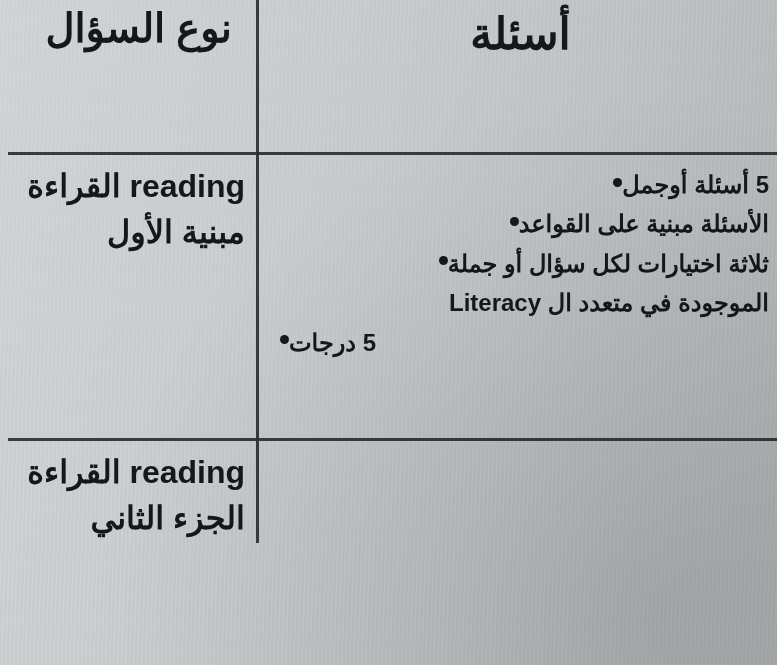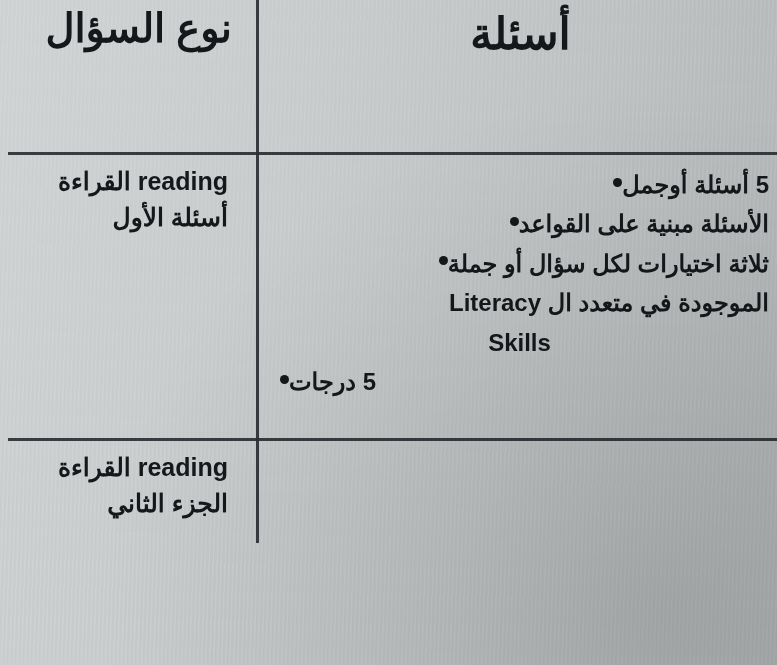--- a/index.html
+++ b/index.html
@@ -83,23 +83,23 @@
     letter-spacing: 0.5px;
   }
   .head-main {
     padding: 8px 0 0 0;
     text-align: center;
     font-size: 44px;
     line-height: 1.2;
     font-weight: 700;
   }
   .type-label {
-    padding: 8px 28px 0 8px;
-    text-align: right;
-    font-size: 25px;
+    padding: 8px 11px 0 8px;
+    text-align: right;
+    font-size: 32px;
     line-height: 1.45;
     font-weight: 700;
     direction: rtl;
   }
   .type-label .ln { display: block; white-space: nowrap; }
 
   .bullets {
     list-style: none;
     margin: 0;
     padding: 10px 16px 0 14px;
@@ -160,40 +160,37 @@
       </div>
     </div>
 
     <div class="cell col-main row-head">
       <div class="head-main">أسئلة</div>
     </div>
 
     <div class="cell col-type row-1">
       <div class="type-label">
         <span class="ln">reading القراءة</span>
-        <span class="ln">أسئلة الأول</span>
+        <span class="ln">مبنية الأول</span>
       </div>
     </div>
 
     <div class="cell col-main row-1">
       <ul class="bullets">
         <li class="b-wrap b1">
           <span class="txt">5 أسئلة أوجمل</span><span class="dot"></span>
         </li>
         <li class="b-wrap b4">
           <span class="txt">الأسئلة مبنية على القواعد</span><span class="dot"></span>
         </li>
         <li class="b-wrap b3">
           <span class="txt">ثلاثة اختيارات لكل سؤال أو جملة</span><span class="dot"></span>
         </li>
         <li class="cont">
           <span class="txt">الموجودة في متعدد ال Literacy</span>
-        </li>
-        <li class="cont2">
-          <span class="txt">Skills</span>
         </li>
         <li class="b-wrap b5">
           <span class="txt">5 درجات</span><span class="dot"></span>
         </li>
       </ul>
     </div>
 
     <div class="cell col-type row-2">
       <div class="type-label">
         <span class="ln">reading القراءة</span>

